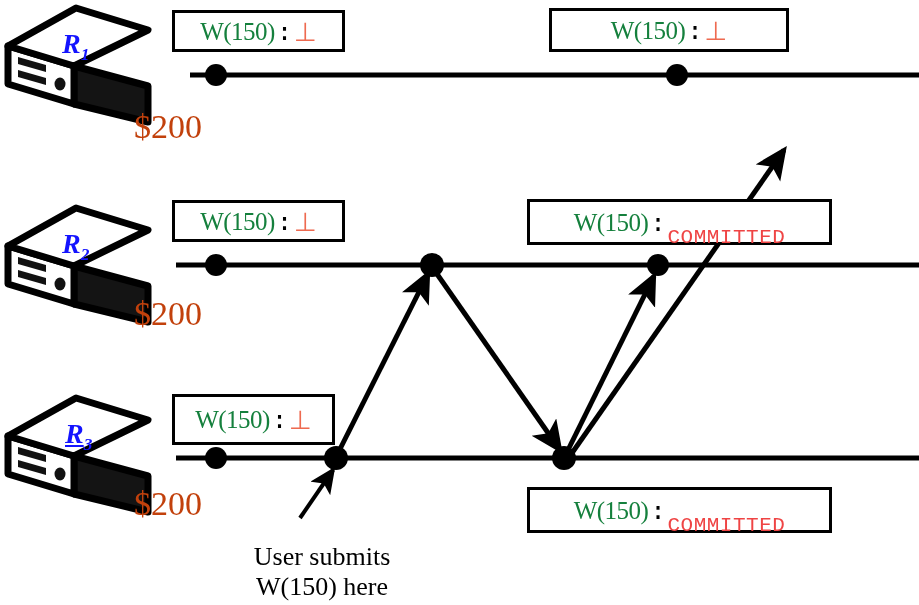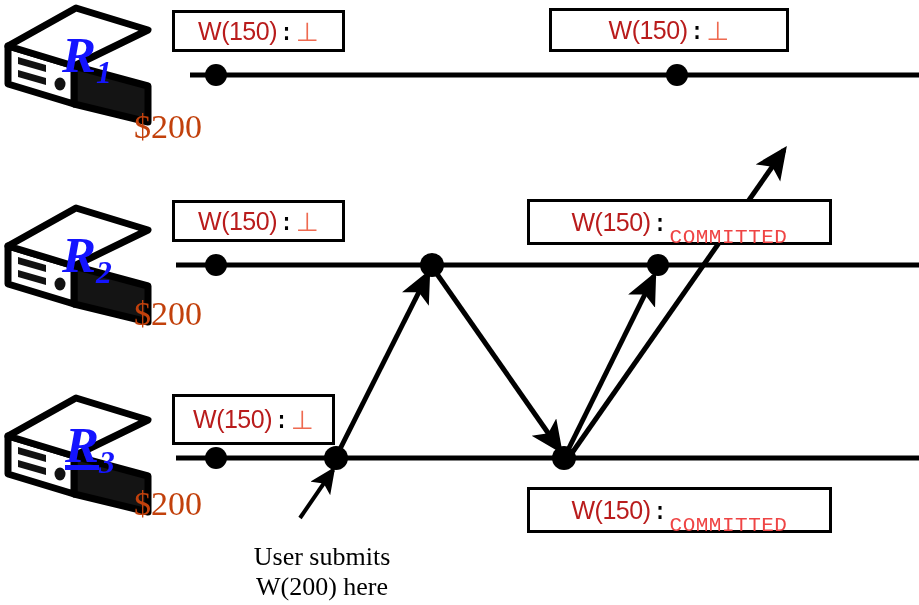--- a/index.html
+++ b/index.html
@@ -29,22 +29,22 @@
     box-sizing: border-box;
     background: #ffffff;
     border: 3px solid #000000;
     display: flex;
     align-items: center;
     justify-content: center;
     white-space: nowrap;
     line-height: 1;
   }
   .statusbox .op {
-    font-family: Liberation Sans, sans-serif;
-    color: #b91c1c;
+    font-family: Liberation Serif, serif;
+    color: #15803d;
     letter-spacing: -0.5px;
   }
   .statusbox .sep {
     font-family: "DejaVu Sans Mono", monospace;
     color: #000000;
     padding: 0 2px;
   }
   .statusbox .val-bot {
     font-family: "DejaVu Sans", sans-serif;
     color: #ee6a50;
@@ -62,21 +62,21 @@
     position: relative;
     top: 13px;
   }
   
   .srv-label {
     position: absolute;
     color: #1414ff;
     font-family: "Liberation Serif", serif;
     font-style: italic;
     font-weight: bold;
-    font-size: 51px;
+    font-size: 28px;
     line-height: 1;
     user-select: none;
   }
   .srv-label sub {
     font-size: 0.62em;
     font-style: italic;
   }
   .money {
     position: absolute;
     color: #c2410c;
@@ -200,16 +200,16 @@
   </div>
 
   <div class="statusbox" style="left:527px; top:487px; width:305px; height:46px; font-size:25px;">
     <span class="op">W(150)</span>
     <span class="sep">:</span>
     <span class="val-committed">Committed</span>
   </div>
 
   <div class="caption" style="left:232px; top:518px; width:180px;margin-top:24px;">
     <div>User submits</div>
-    <div>W(200) here</div>
+    <div>W(150) here</div>
   </div>
 
 </div>
 
 </body></html>

